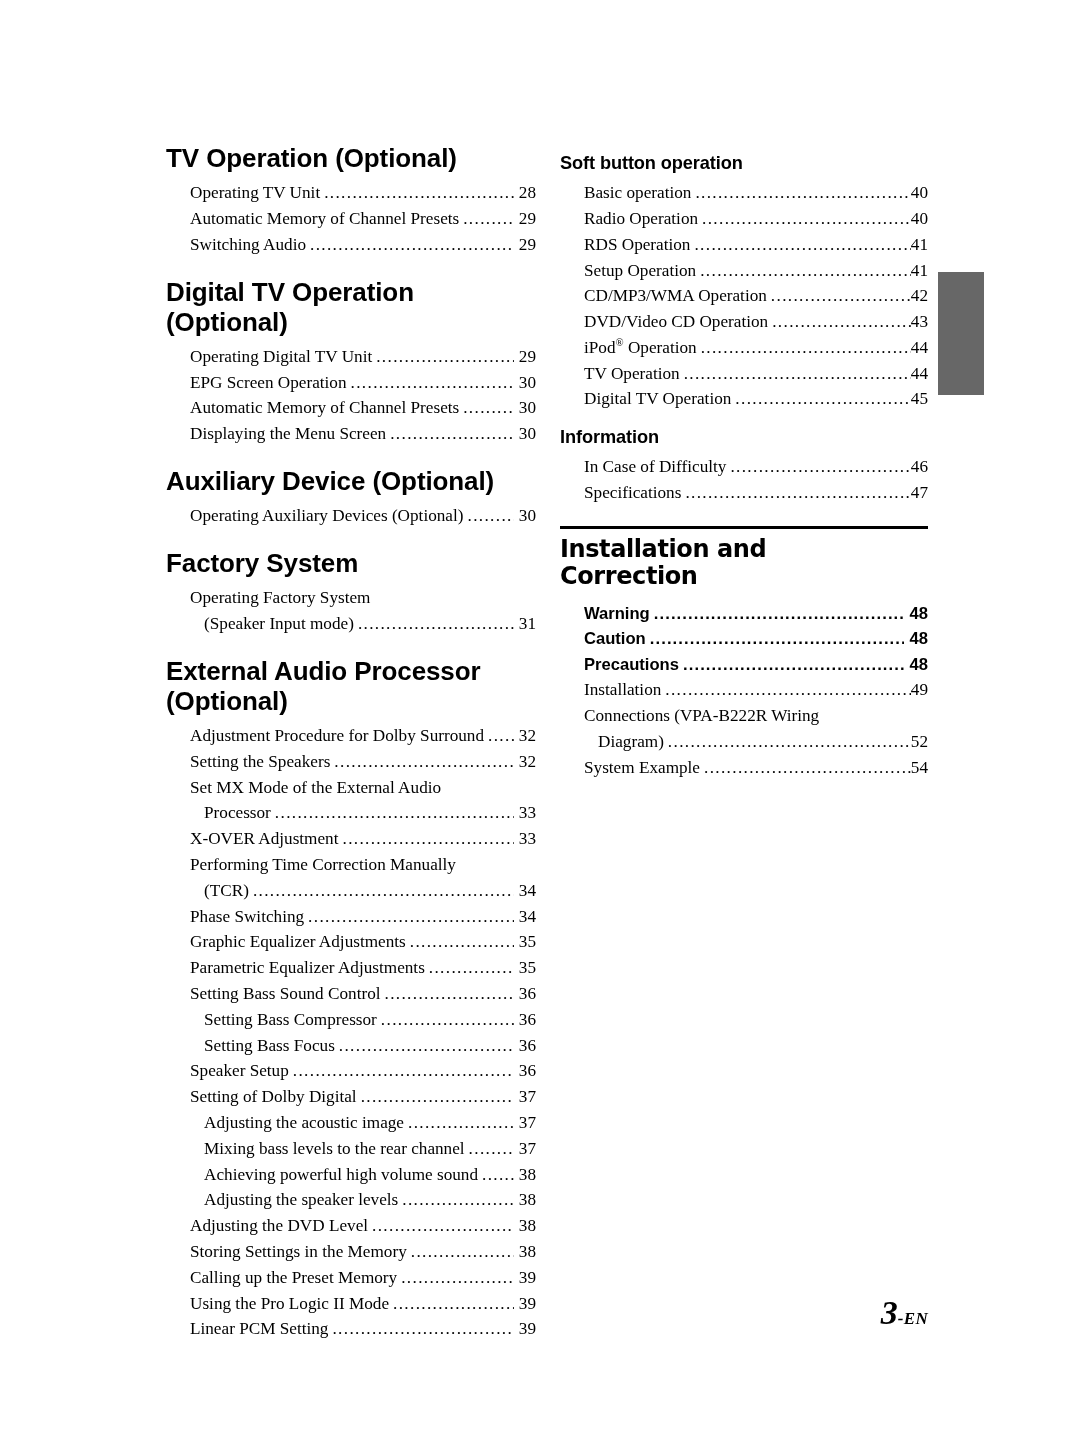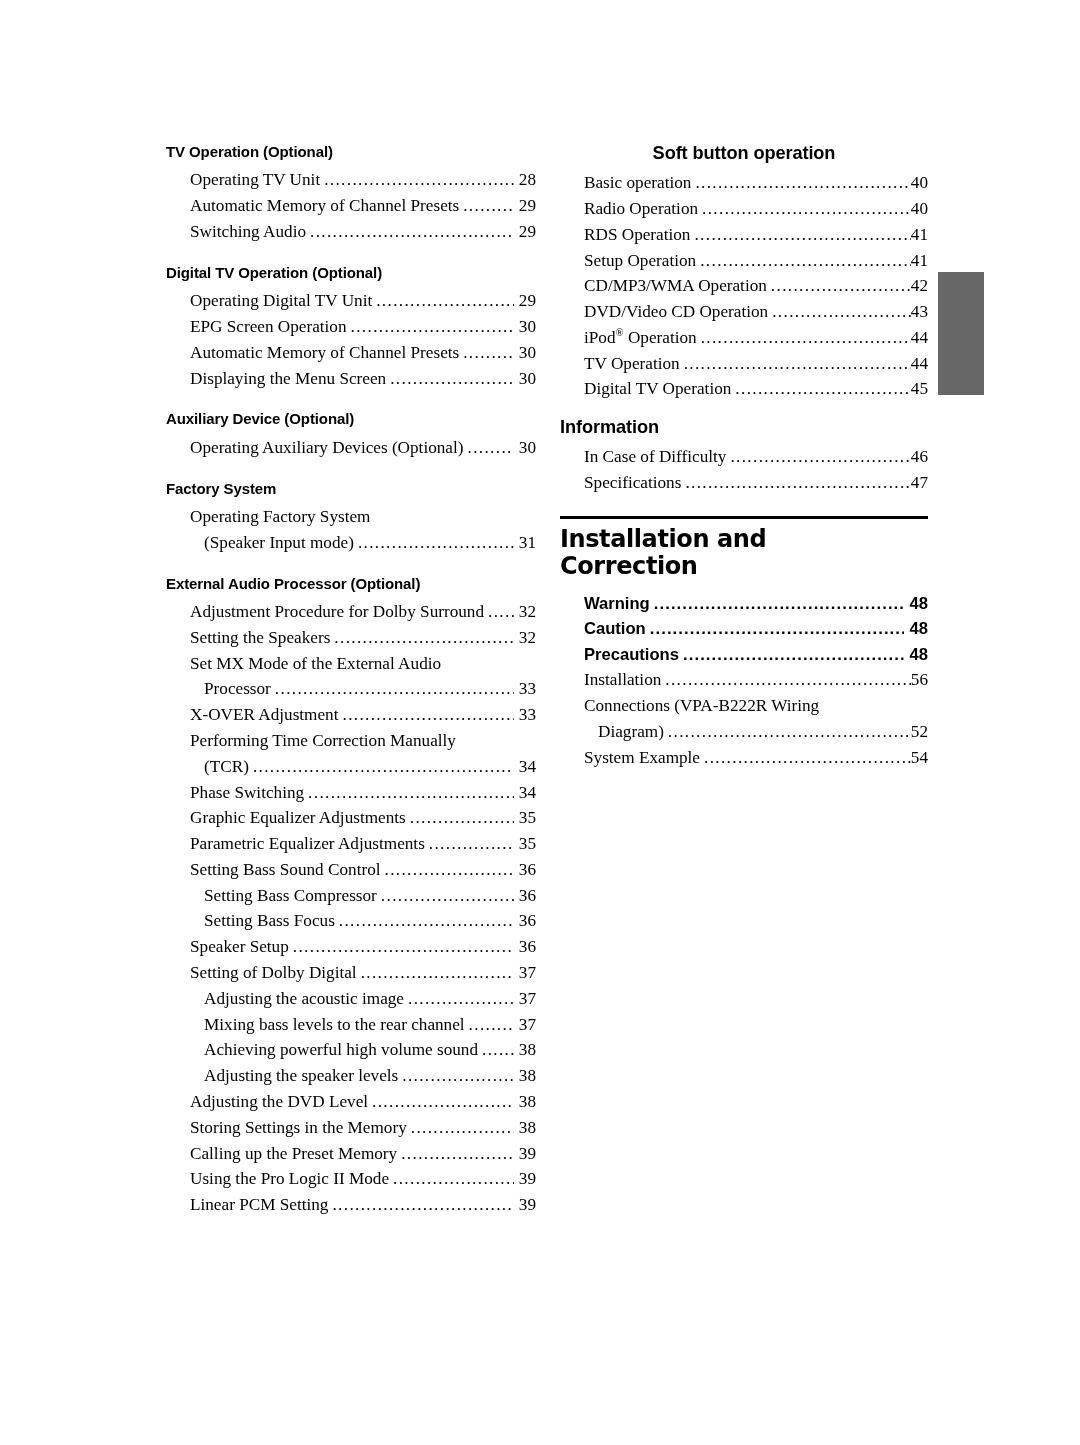--- a/index.html
+++ b/index.html
@@ -39,31 +39,31 @@
     position: absolute;
     top: 143px;
   }
   .col-left  { left: 166px; width: 370px; }
   .col-right { left: 560px; width: 368px; }
 
   
   h2.section {
     font-family: "Liberation Sans", "DejaVu Sans", sans-serif;
     font-weight: bold;
-    font-size: 15px;
+    font-size: 26px;
     line-height: 1.16;
     margin: 0;
     padding: 0;
     letter-spacing: -0.1px;
     color: #000;
   }
   .col-left  h2.section { margin-top: 19px; margin-bottom: 7px; }
   .col-left  h2.section.first { margin-top: 0px; }
   .col-right h2.section { font-size: 18.2px; margin-top: 15px; margin-bottom: 6px; }
-  .col-right h2.section.first { margin-top: 0px; text-align: center; }
+  .col-right h2.section.first { margin-top: 10px; }
 
   
   .entry {
     display: block;
     font-family: "Liberation Serif", "DejaVu Serif", serif;
     font-size: 17.2px;
     line-height: 25.8px;
     margin: 0;
     padding: 0 0 0 24px;       
     text-indent: 0;
@@ -530,21 +530,21 @@
           <div class="row">
         <span class="txt">Precautions</span>
         <span class="leader"></span>
         <span class="pg">48</span>
       </div>
         </div>
       <div class="entry">
           <div class="row">
         <span class="txt">Installation</span>
         <span class="leader"></span>
-        <span class="pg">56</span>
+        <span class="pg">49</span>
       </div>
         </div>
       <div class="entry nowrap-first">
           <div class="row">
         <span class="txt">Connections (VPA-B222R Wiring</span>
 
       </div>
         </div>
       <div class="entry cont">
           <div class="row">
@@ -557,14 +557,17 @@
           <div class="row">
         <span class="txt">System Example</span>
         <span class="leader"></span>
         <span class="pg">54</span>
       </div>
         </div>
     </div>
 
   </div>
 
+  <div class="folio">
+    <span class="num">3</span><span class="suffix">-EN</span>
+  </div>
 
 </div>
 
 </body></html>

